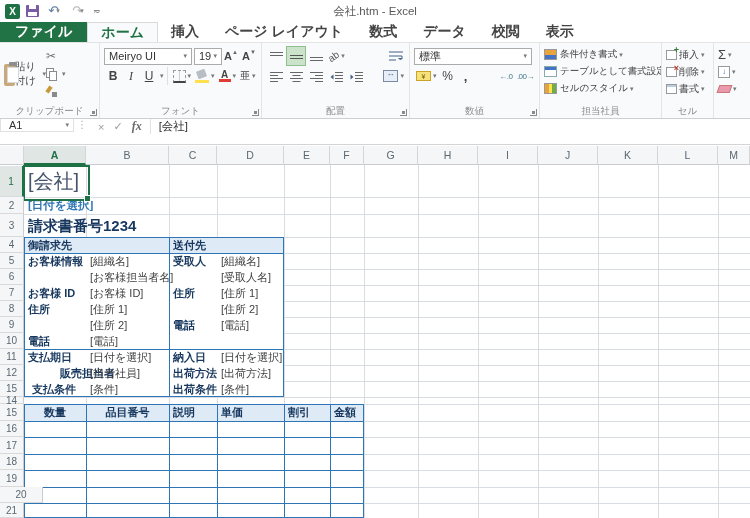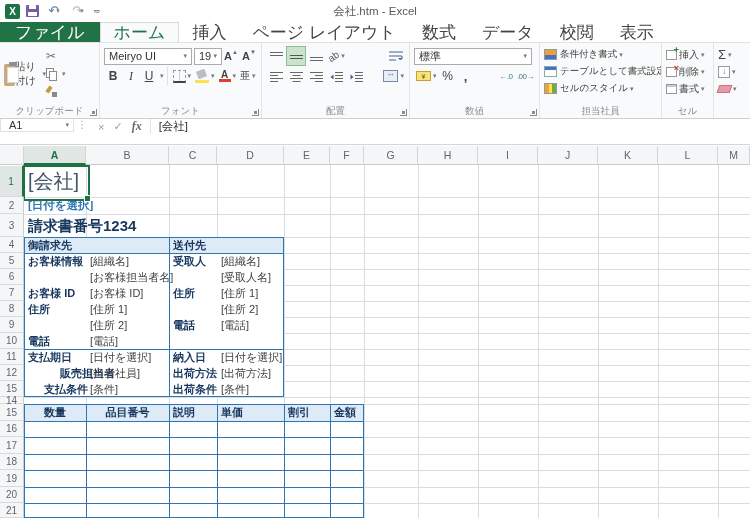--- a/index.html
+++ b/index.html
@@ -15,21 +15,21 @@
   .save-icon i{position:absolute;left:3px;top:0;width:7px;height:4px;background:#fff;}
   .save-icon b{position:absolute;left:2px;bottom:1px;width:9px;height:4px;background:#fff;}
   .undo-glyph{color:#5B7FA6;font-size:13px;line-height:12px;}
   .redo-glyph{color:#B9B9B9;font-size:13px;line-height:12px;}
   .mini-dd{font-size:7px;color:#888;margin-left:-3px;}
   .qat-more{font-size:9px;color:#666;letter-spacing:-1px;}
   .title-text{position:absolute;left:0;right:0;text-align:center;font-size:11.5px;color:#595959;z-index:1;}
 
   
   .tabbar{height:20px;display:flex;align-items:stretch;background:#fff;}
-  .tab{display:flex;align-items:center;padding:0 13px;font-size:17px;color:#444;}
+  .tab{display:flex;align-items:center;padding:0 13px;font-size:14px;color:#444;font-weight:bold;}
   .tab.file{background:#217346;color:#fff;padding:0 15px;}
   .tab.active{color:#217346;background:#F9FAFB;border:1px solid #DADADA;border-bottom:none;}
 
   
   .ribbon{height:77px;background:#F9FAFB;border-top:1px solid #E3E3E3;border-bottom:1px solid #CFCFCF;
           display:flex;box-sizing:border-box;overflow:hidden;}
   .rgroup{position:relative;border-right:1px solid #E4E4E4;padding:3px 3px 13px 4px;box-sizing:border-box;flex:none;}
   .glabel{position:absolute;bottom:0;left:0;right:0;text-align:center;font-size:9.5px;color:#8A8A8A;}
   .launcher{position:absolute;bottom:2px;right:2px;width:7px;height:7px;box-sizing:border-box;
             border-right:1px solid #8a8a8a;border-bottom:1px solid #8a8a8a;}
@@ -435,21 +435,21 @@
     <div class="rowhead" style="left: 0px; top: 333px; width: 24px; height: 16px;">10</div>
     <div class="rowhead" style="left: 0px; top: 349px; width: 24px; height: 16px;">11</div>
     <div class="rowhead" style="left: 0px; top: 365px; width: 24px; height: 16px;">12</div>
     <div class="rowhead" style="left: 0px; top: 381px; width: 24px; height: 16px;">15</div>
     <div class="rowhead" style="left: 0px; top: 397px; width: 24px; height: 7px;">14</div>
     <div class="rowhead" style="left: 0px; top: 404px; width: 24px; height: 17px;">15</div>
     <div class="rowhead" style="left: 0px; top: 421px; width: 24px; height: 16px;">16</div>
     <div class="rowhead" style="left: 0px; top: 437px; width: 24px; height: 17px;">17</div>
     <div class="rowhead" style="left: 0px; top: 454px; width: 24px; height: 16px;">18</div>
     <div class="rowhead" style="left: 0px; top: 470px; width: 24px; height: 17px;">19</div>
-    <div class="rowhead" style="left: 0px; top: 487px; width: 24px; height: 16px;">20</div>
+    <div class="rowhead" style="left: 0px; top: 487px; width: 43px; height: 16px;">20</div>
     <div class="rowhead" style="left: 0px; top: 503px; width: 24px; height: 15px;">21</div>
     <div class="gridline" style="left: 86px; top: 165px; width: 1px; height: 353px;"></div>
     <div class="gridline" style="left: 169px; top: 165px; width: 1px; height: 353px;"></div>
     <div class="gridline" style="left: 217px; top: 165px; width: 1px; height: 353px;"></div>
     <div class="gridline" style="left: 284px; top: 165px; width: 1px; height: 353px;"></div>
     <div class="gridline" style="left: 330px; top: 165px; width: 1px; height: 353px;"></div>
     <div class="gridline" style="left: 364px; top: 165px; width: 1px; height: 353px;"></div>
     <div class="gridline" style="left: 418px; top: 165px; width: 1px; height: 353px;"></div>
     <div class="gridline" style="left: 478px; top: 165px; width: 1px; height: 353px;"></div>
     <div class="gridline" style="left: 538px; top: 165px; width: 1px; height: 353px;"></div>
@@ -518,21 +518,21 @@
     <div class="cell s-lab" style="top: 333px; line-height: 16px; left: 28px;">電話</div>
     <div class="cell s-val" style="top: 333px; line-height: 16px; left: 90px;">[電話]</div>
     <div class="cell s-lab" style="top: 349px; line-height: 16px; left: 28px;">支払期日</div>
     <div class="cell s-val" style="top: 349px; line-height: 16px; left: 90px;">[日付を選択]</div>
     <div class="cell s-lab" style="top: 349px; line-height: 16px; left: 173px;">納入日</div>
     <div class="cell s-val" style="top: 349px; line-height: 16px; left: 221px;">[日付を選択]</div>
     <div class="cell s-lab" style="top: 365px; line-height: 16px; left: 28px; margin-left: 32px;">販売担当者</div>
     <div class="cell s-val" style="top: 365px; line-height: 16px; left: 90px;">[担当社員]</div>
     <div class="cell s-lab" style="top: 365px; line-height: 16px; left: 173px;">出荷方法</div>
     <div class="cell s-val" style="top: 365px; line-height: 16px; left: 221px;">[出荷方法]</div>
-    <div class="cell s-lab" style="top: 381px; line-height: 16px; left: 44px; text-align: right;">支払条件</div>
+    <div class="cell s-lab" style="top: 381px; line-height: 16px; left: 32px; text-align: right;">支払条件</div>
     <div class="cell s-val" style="top: 381px; line-height: 16px; left: 90px;">[条件]</div>
     <div class="cell s-lab" style="top: 381px; line-height: 16px; left: 173px;">出荷条件</div>
     <div class="cell s-val" style="top: 381px; line-height: 16px; left: 221px;">[条件]</div>
     <div class="cell s-ihc" style="top: 404px; line-height: 17px; left: 24px; width: 62px;">数量</div>
     <div class="cell s-ihc" style="top: 404px; line-height: 17px; left: 86px; width: 83px;">品目番号</div>
     <div class="cell s-ih" style="top: 404px; line-height: 17px; left: 173px;">説明</div>
     <div class="cell s-ih" style="top: 404px; line-height: 17px; left: 221px;">単価</div>
     <div class="cell s-ih" style="top: 404px; line-height: 17px; left: 288px;">割引</div>
     <div class="cell s-ih" style="top: 404px; line-height: 17px; left: 334px;">金額</div>
     <div class="selbox" style="left: 23px; top: 165px; width: 63px; height: 32px;"></div>

